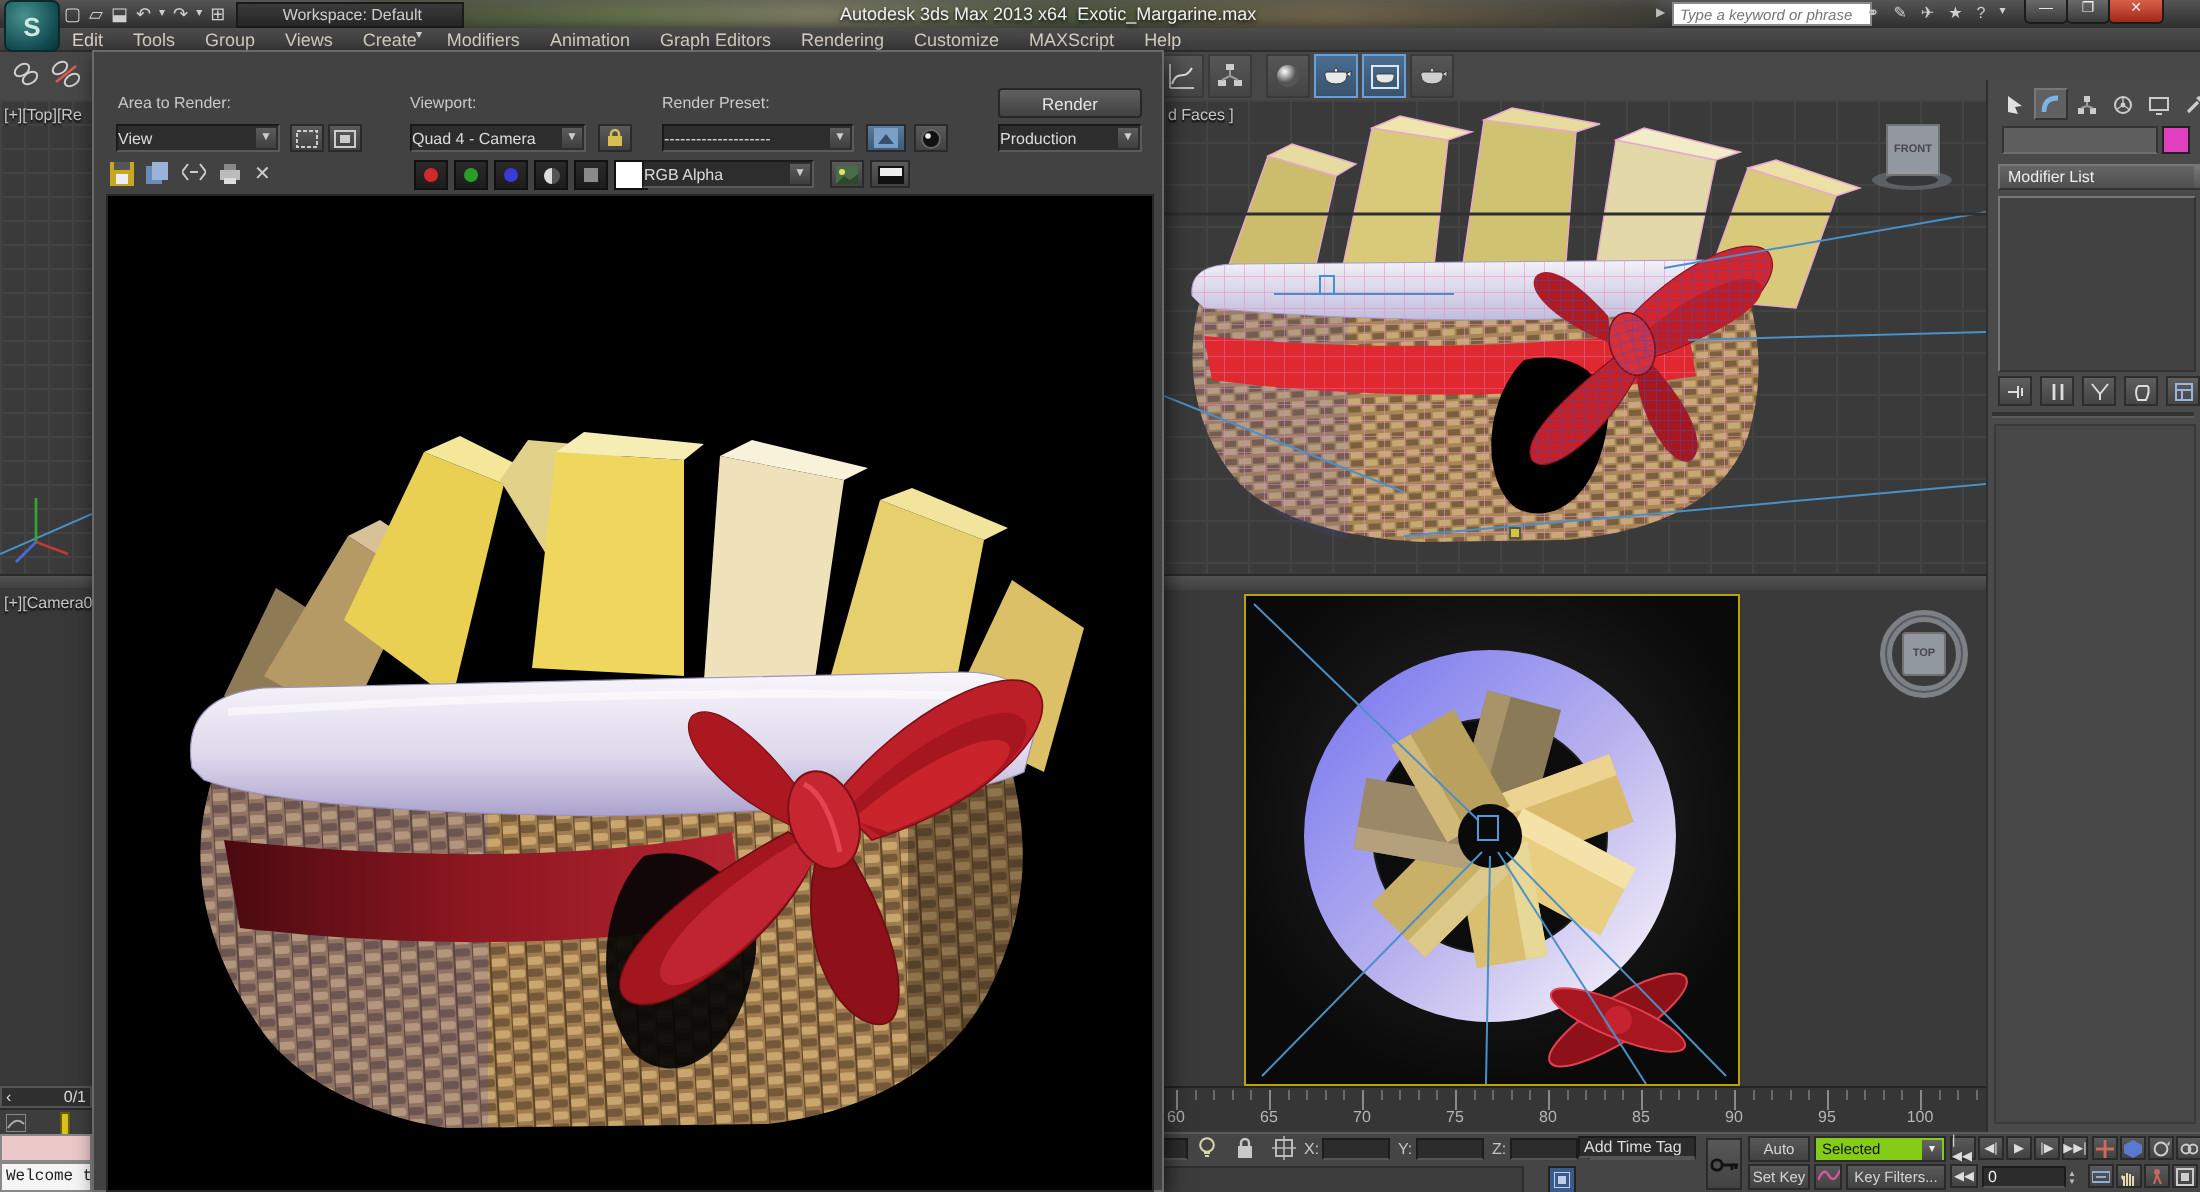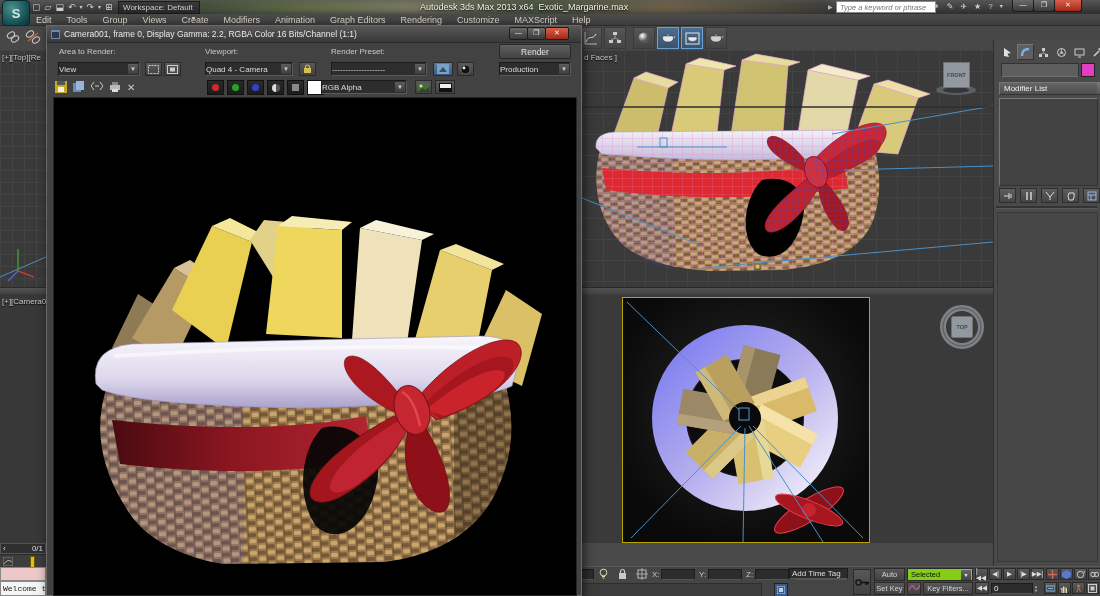--- a/index.html
+++ b/index.html
@@ -9,21 +9,21 @@
   .abs{position:absolute;}
   
   .titlebar{left:0;top:0;width:1100px;height:14px;background:linear-gradient(#555,#2e2e2e);}
   .backdrop{left:180px;top:0;width:650px;height:14px;filter:blur(4px);
     background:linear-gradient(90deg,#3c4a33,#6a7a4a 20%,#8a8a6a 35%,#4a5a3a 55%,#7a6a4a 75%,#3a3a32);opacity:.8;}
   .logo{left:2px;top:0;width:26px;height:24px;border-radius:4px;z-index:40;
     background:radial-gradient(circle at 35% 30%,#49918f,#134c50 70%,#0b3336);border:1px solid #0a2a2c;
     display:flex;align-items:center;justify-content:center;color:#cfe8e4;font-size:13px;font-weight:bold;}
   .qat{color:#cfcfcf;font-size:9px;line-height:12px;}
   .wsbox{background:linear-gradient(#3a3a3a,#262626);border:1px solid #1a1a1a;color:#cfcfcf;
-    height:11px;line-height:11px;padding:0 4px;font-size:8px;}
+    height:11px;line-height:11px;padding:0 20px;font-size:8px;text-align:right;}
   .apptitle{color:#f0f0f0;font-size:9px;text-shadow:0 1px 2px #000;white-space:nowrap;}
   .searchbox{background:#fff;border:1px solid #888;height:10px;width:92px;font-style:italic;
     font-size:7.5px;color:#777;padding:0 3px;font-family:"Liberation Sans",sans-serif;}
   .winbtn{height:11px;border:1px solid #1c1c1c;border-top:none;border-radius:0 0 3px 3px;
     background:linear-gradient(#6a6a6a,#3a3a3a);color:#eee;font-size:7px;text-align:center;line-height:10px;}
   .winbtn.close{background:linear-gradient(#d8604a,#a02818);}
   .menubar{left:0;top:14px;width:1100px;height:12px;background:linear-gradient(#4c4c4c,#3c3c3c);
     border-bottom:1px solid #2c2c2c;display:flex;align-items:center;padding-left:36px;box-sizing:border-box;}
   .menubar span{color:#d8d2c4;font-size:9px;margin-right:15px;cursor:default;}
   .tbstrip{background:#474747;border-bottom:1px solid #333;}
@@ -444,20 +444,33 @@
           <svg width="10" height="10">
             <rect x="1" y="1" width="8" height="8" fill="none" stroke="#9ab4e0"></rect>
             <path d="M1 4 H9 M4 4 V9" stroke="#9ab4e0"></path>
           </svg>
         </div>
     </div>
     <div class="abs" style="left:2px;top:166px;width:101px;height:2px;background:#333;border-bottom:1px solid #5a5a5a;"></div>
     <div class="abs" style="left:3px;top:172px;width:99px;height:348px;background:#474747;border:1px solid #3a3a3a;"></div>
   </div>
 
+  <div class="abs ruler">
+    <div>
+        <span class="tick-label" style="left: 6px;">60</span>
+        <span class="tick-label" style="left: 52.5px;">65</span>
+        <span class="tick-label" style="left: 99px;">70</span>
+        <span class="tick-label" style="left: 145.5px;">75</span>
+        <span class="tick-label" style="left: 192px;">80</span>
+        <span class="tick-label" style="left: 238.5px;">85</span>
+        <span class="tick-label" style="left: 285px;">90</span>
+        <span class="tick-label" style="left: 331.5px;">95</span>
+        <span class="tick-label" style="left: 378px;">100</span>
+      </div>
+  </div>
 
   <div class="abs statusbar">
 
     <div class="abs sfield" style="left:560px;top:2px;width:34px;"></div>
     <span class="abs" style="left:598px;top:1px;">
       <svg width="11" height="12">
           <circle cx="5.5" cy="4.5" r="3.4" fill="none" stroke="#d8d8b0"></circle>
           <path d="M4 8.5 H7 M4.5 10 H6.5" stroke="#d8d8b0"></path>
         </svg></span>
     <span class="abs" style="left:617px;top:1px;">
@@ -579,30 +592,20 @@
         <path d="M1 7 Q5 1 9 5" stroke="#aaa" fill="none"></path>
       </svg>
     <div class="abs" style="left:30px;top:1px;width:3px;height:11px;background:#d8c020;border:1px solid #6a5a00;"></div>
   </div>
   <div class="abs" style="left:0;top:567px;width:46px;height:14px;background:#ecc8c8;border:1px solid #888;box-sizing:border-box;"></div>
   <div class="abs" style="left:0;top:581px;width:46px;height:15px;background:#f5f5f5;border:1px solid #888;box-sizing:border-box;color:#222;font-family:'Liberation Mono','DejaVu Sans Mono',monospace;font-size:8px;line-height:13px;padding-left:2px;overflow:hidden;white-space:nowrap;">
     <span>Welcome to</span>
   </div>
 
   <div class="abs rfw">
-    <div class="abs rfw-title">
-      <svg class="abs" style="left:4px;top:4px;" width="9" height="9">
-          <rect x="0" y="0" width="9" height="9" fill="#6a8ab0"></rect>
-          <rect x="1" y="2" width="7" height="6" fill="#2a3a50"></rect>
-        </svg>
-      <span class="abs txt" style="left:17px;">Camera001, frame 0, Display Gamma: 2.2, RGBA Color 16 Bits/Channel (1:1)</span>
-      <div class="abs winbtn" style="left:462px;top:1px;width:17px;height:11px;border-radius:2px;border-top:1px solid #1c1c1c;">—</div>
-      <div class="abs winbtn" style="left:480px;top:1px;width:17px;height:11px;border-radius:2px;border-top:1px solid #1c1c1c;">❐</div>
-      <div class="abs winbtn close" style="left:498px;top:1px;width:22px;height:11px;border-radius:2px;border-top:1px solid #1c1c1c;">✕</div>
-    </div>
 
     <span class="abs rlabel" style="left:12px;top:21px;">Area to Render:</span>
     <span class="abs rlabel" style="left:158px;top:21px;">Viewport:</span>
     <span class="abs rlabel" style="left:284px;top:21px;">Render Preset:</span>
     <div class="abs gbtn" style="left:452px;top:18px;width:72px;height:15px;font-size:8.5px;line-height:14px;border-radius:2px;">Render</div>
 
     <div class="abs dd" style="left:11px;top:36px;width:82px;">
       <span>View</span><span class="arw">▼</span>
     </div>
     <div class="abs ibtn" style="left:98px;top:36px;">

